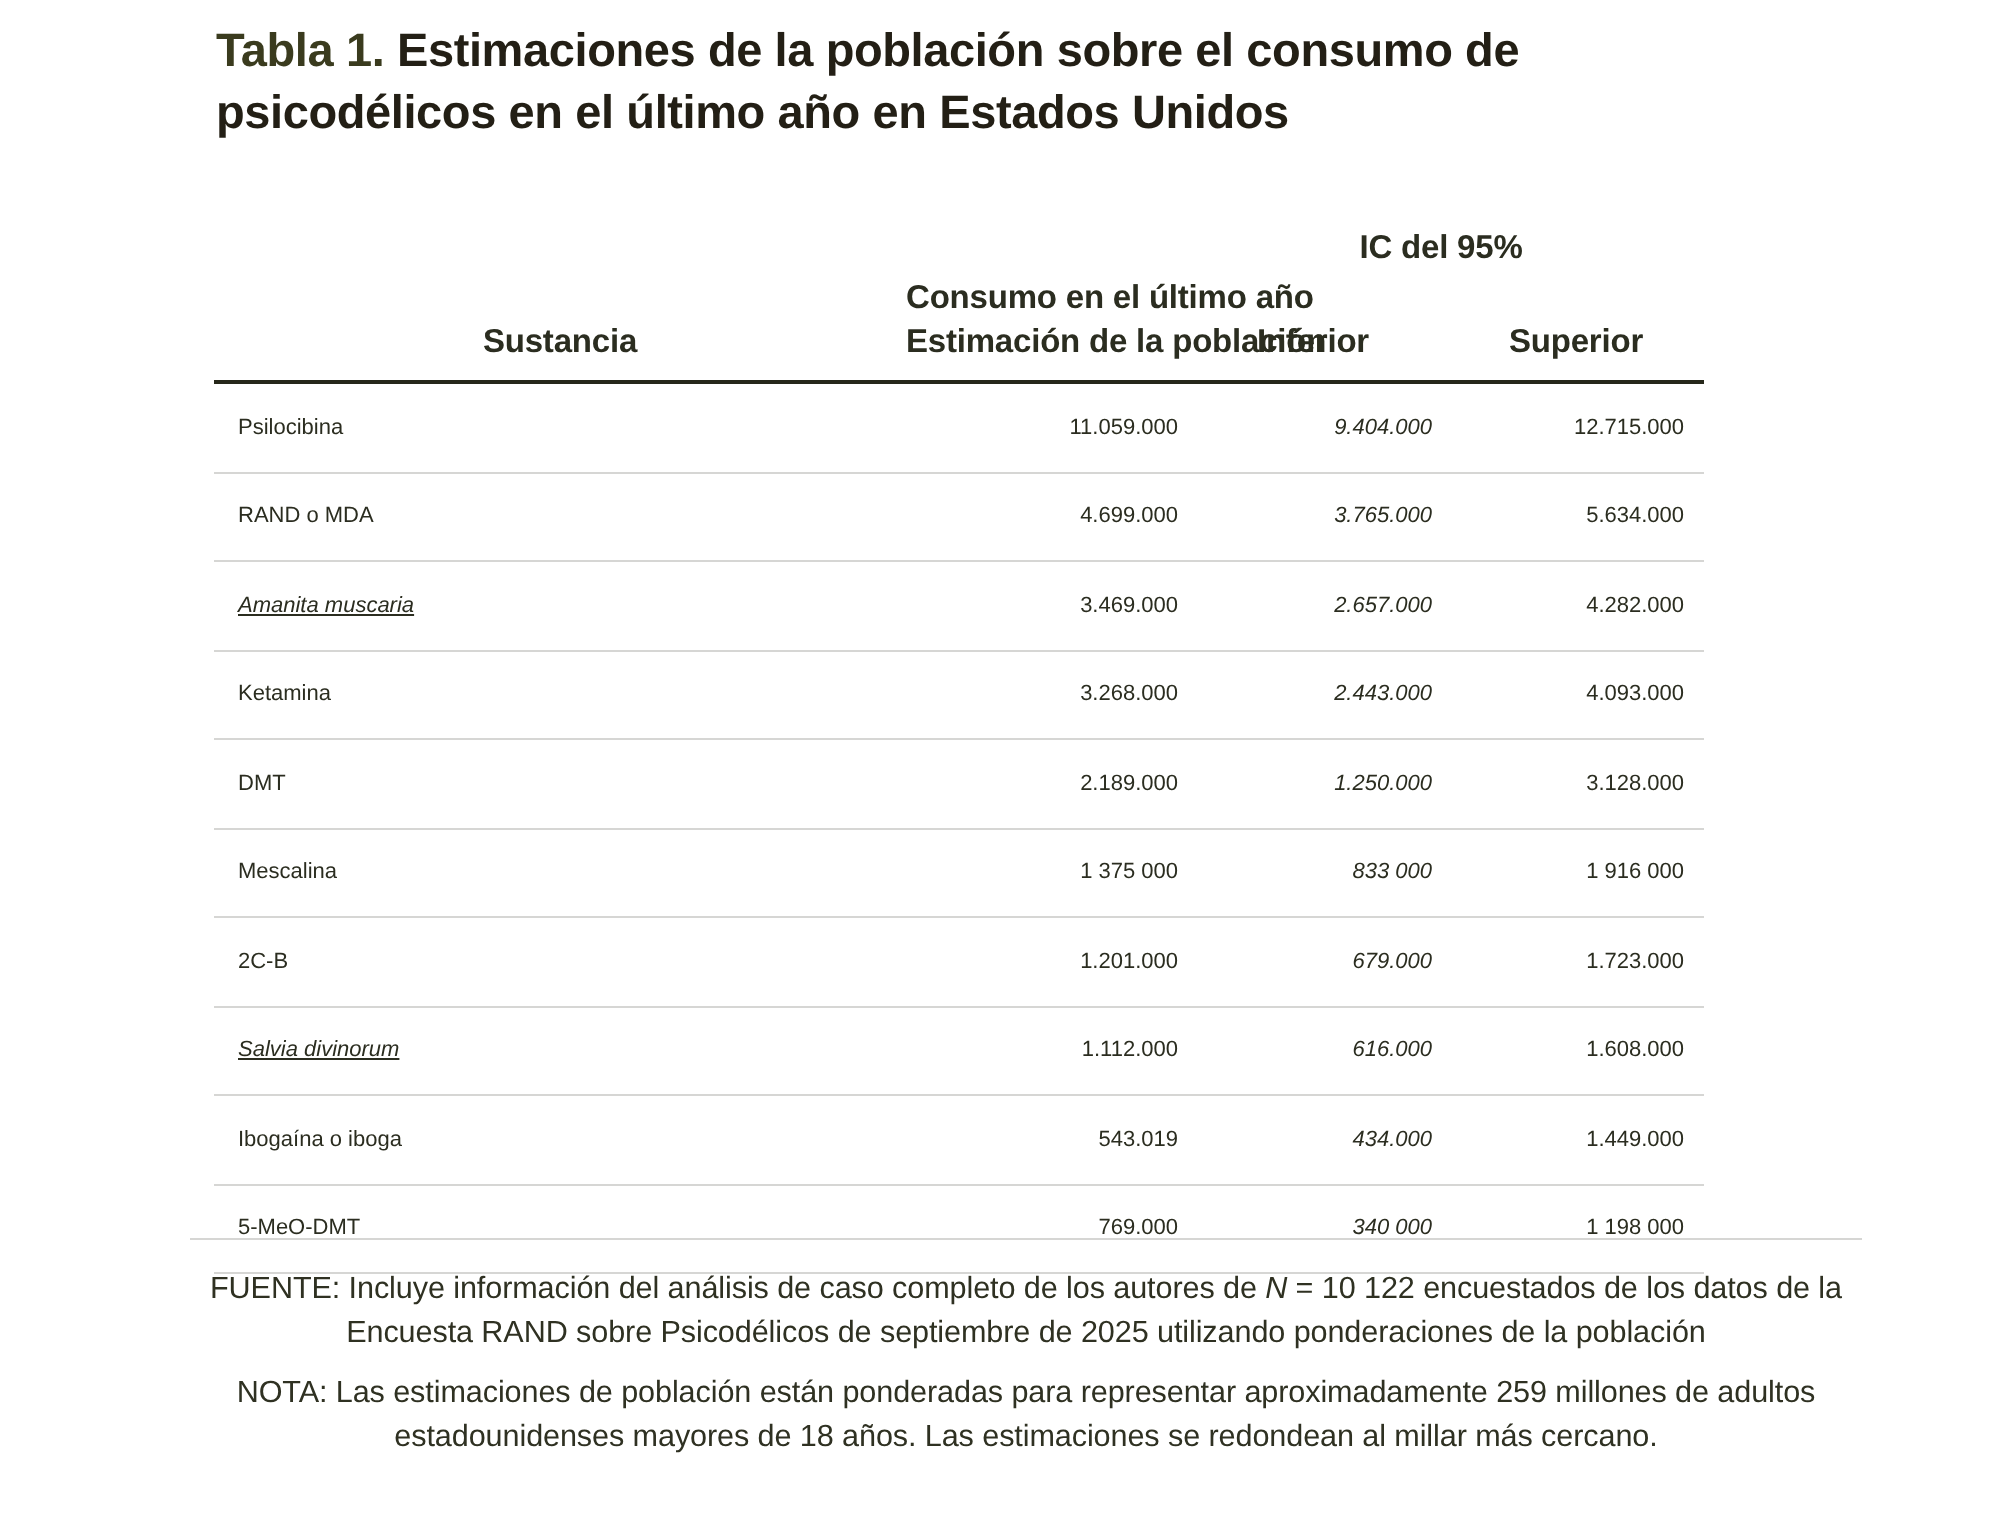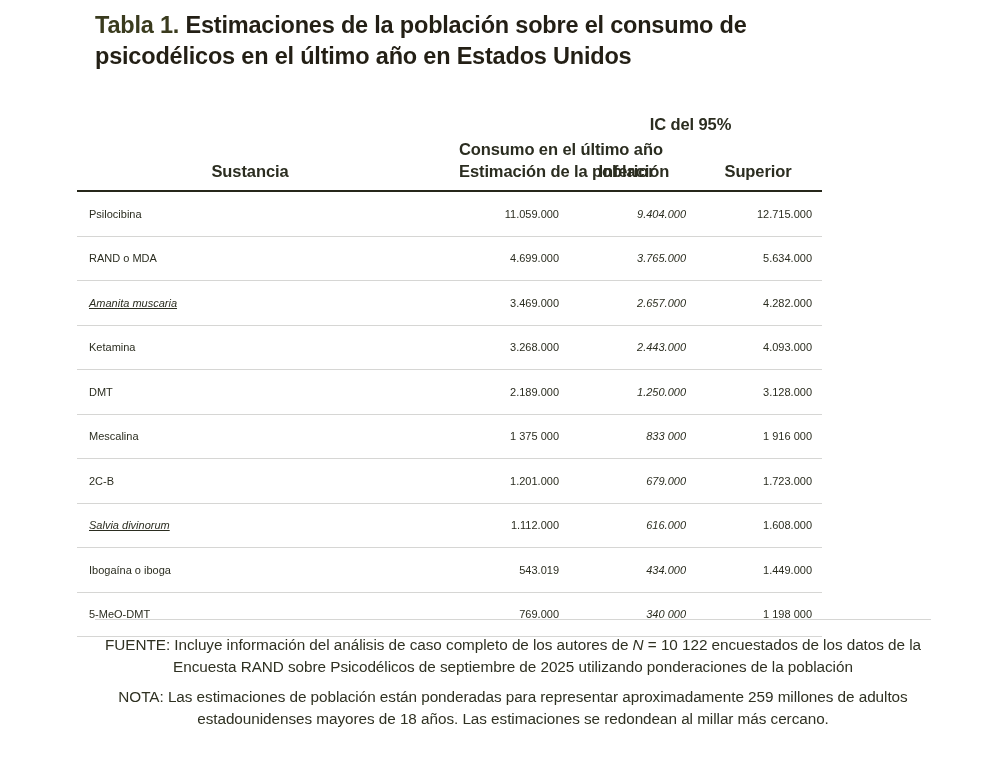--- a/index.html
+++ b/index.html
@@ -21,39 +21,39 @@
     position: relative;
     width: 1000px;
     height: 768px;
     box-sizing: border-box;
     padding: 0;
   }
 
   
   .title-block {
     position: absolute;
-    left: 95px;
+    left: 108px;
     top: 10px;
     width: 760px;
   }
   .title-line {
     font-size: 23.5px;
     font-weight: bold;
     line-height: 31px;
     letter-spacing: -0.2px;
     color: #231f15;
   }
   .title-label {
     color: #3a3b1e;
   }
 
   
   .table-wrap {
     position: absolute;
-    left: 77px;
+    left: 107px;
     top: 104px;
     width: 745px;
   }
 
   table.tbl {
     border-collapse: collapse;
     width: 745px;
     table-layout: fixed;
   }
 
@@ -91,21 +91,21 @@
     letter-spacing: -0.1px;
     line-height: 22px;
   }
   .hdr-row th.left  { text-align: center; }
   .hdr-row th.ctr   { text-align: center; }
 
   .hdr-est-stack {
     display: block;
     text-align: center;
   }
-  .hdr-est-stack span { display: block; white-space: nowrap; margin-left: 36px; }
+  .hdr-est-stack span { display: block; white-space: nowrap; }
   tr.top-rule td {
     border-top: 2.6px solid #26271a;
     height: 0;
     padding: 0;
   }
 
   tbody.body tr.data td {
     font-size: 11px;
     line-height: 20px;
     padding: 11.5px 0 12px 0;

